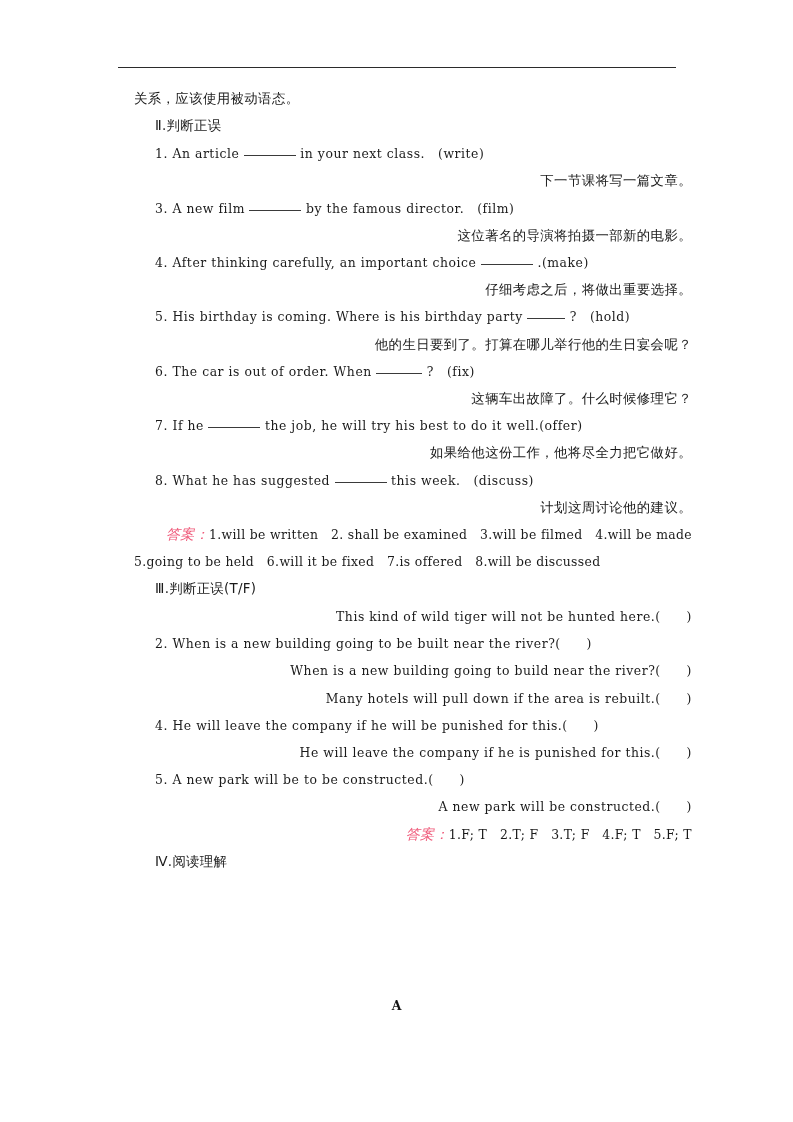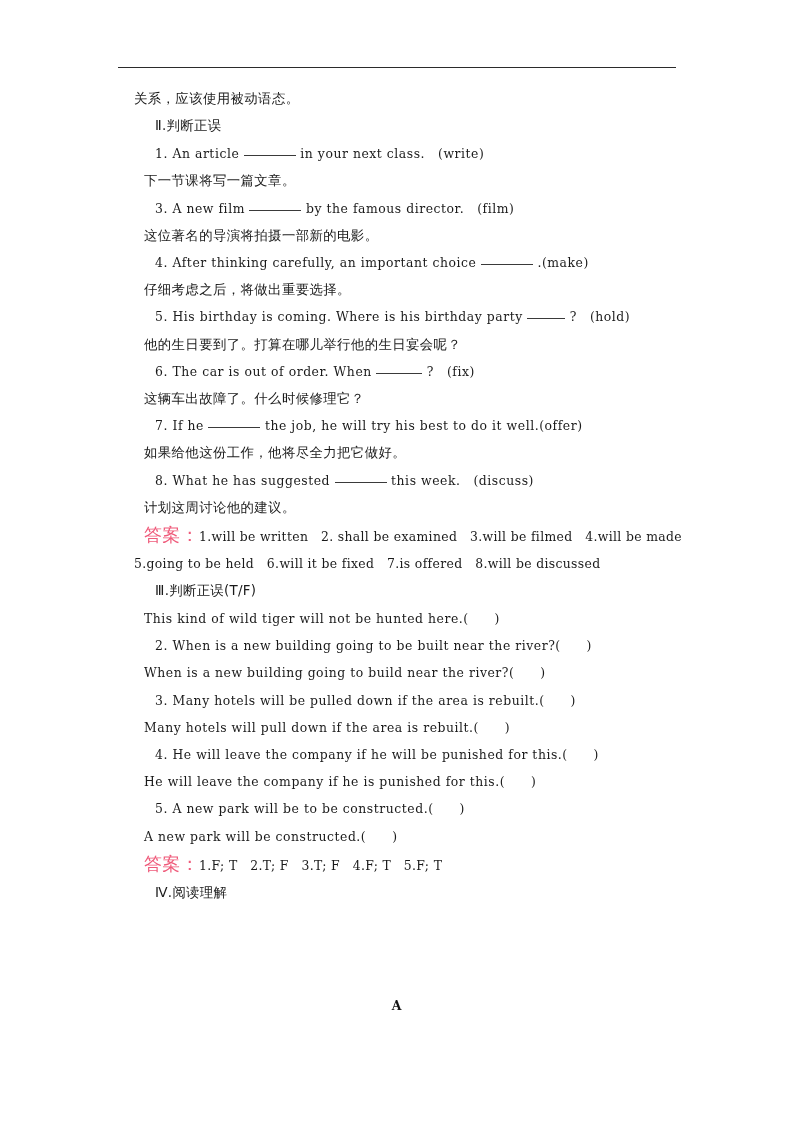--- a/index.html
+++ b/index.html
@@ -64,20 +64,21 @@
     font-size: 13.4px;
     letter-spacing: 0.4px;
   }
 
   
   .indent {
     padding-left: 21px;
   }
   .indent-sm {
     padding-left: 10px;
+    text-align: right;
   }
   .no-indent {
     padding-left: 0;
   }
 
   
   .section-head {
     font-family: "DejaVu Sans", "Liberation Sans", sans-serif;
     font-size: 13.4px;
     line-height: 28px;
@@ -105,21 +106,22 @@
   
   .answer-line {
     font-size: 12.4px;
     line-height: 27px;
     font-family: "DejaVu Serif", "Liberation Serif", serif;
     letter-spacing: 0.35px;
     white-space: nowrap;
   }
   .answer-label {
     font-family: "DejaVu Sans", "Liberation Sans", sans-serif;
-    font-size: 18px;
+    font-size: 14px;
+    font-style: italic;
   }
 
   
   .page-marker {
     position: absolute;
     left: 0;
     top: 998px;
     width: 793px;
     text-align: center;
     font-family: "DejaVu Serif", "Liberation Serif", serif;
@@ -218,24 +220,20 @@
     </div>
 
     <div class="line en indent">
       <span>2.</span>
       <span>When is a new building going to be built near the river?(　　)</span>
     </div>
     <div class="line en indent-sm">
       <span>When is a new building going to build near the river?(　　)</span>
     </div>
 
-    <div class="line en indent">
-      <span>3.</span>
-      <span>Many hotels will be pulled down if the area is rebuilt.(　　)</span>
-    </div>
     <div class="line en indent-sm">
       <span>Many hotels will pull down if the area is rebuilt.(　　)</span>
     </div>
 
     <div class="line en indent">
       <span>4.</span>
       <span>He will leave the company if he will be punished for this.(　　)</span>
     </div>
     <div class="line en indent-sm">
       <span>He will leave the company if he is punished for this.(　　)</span>

